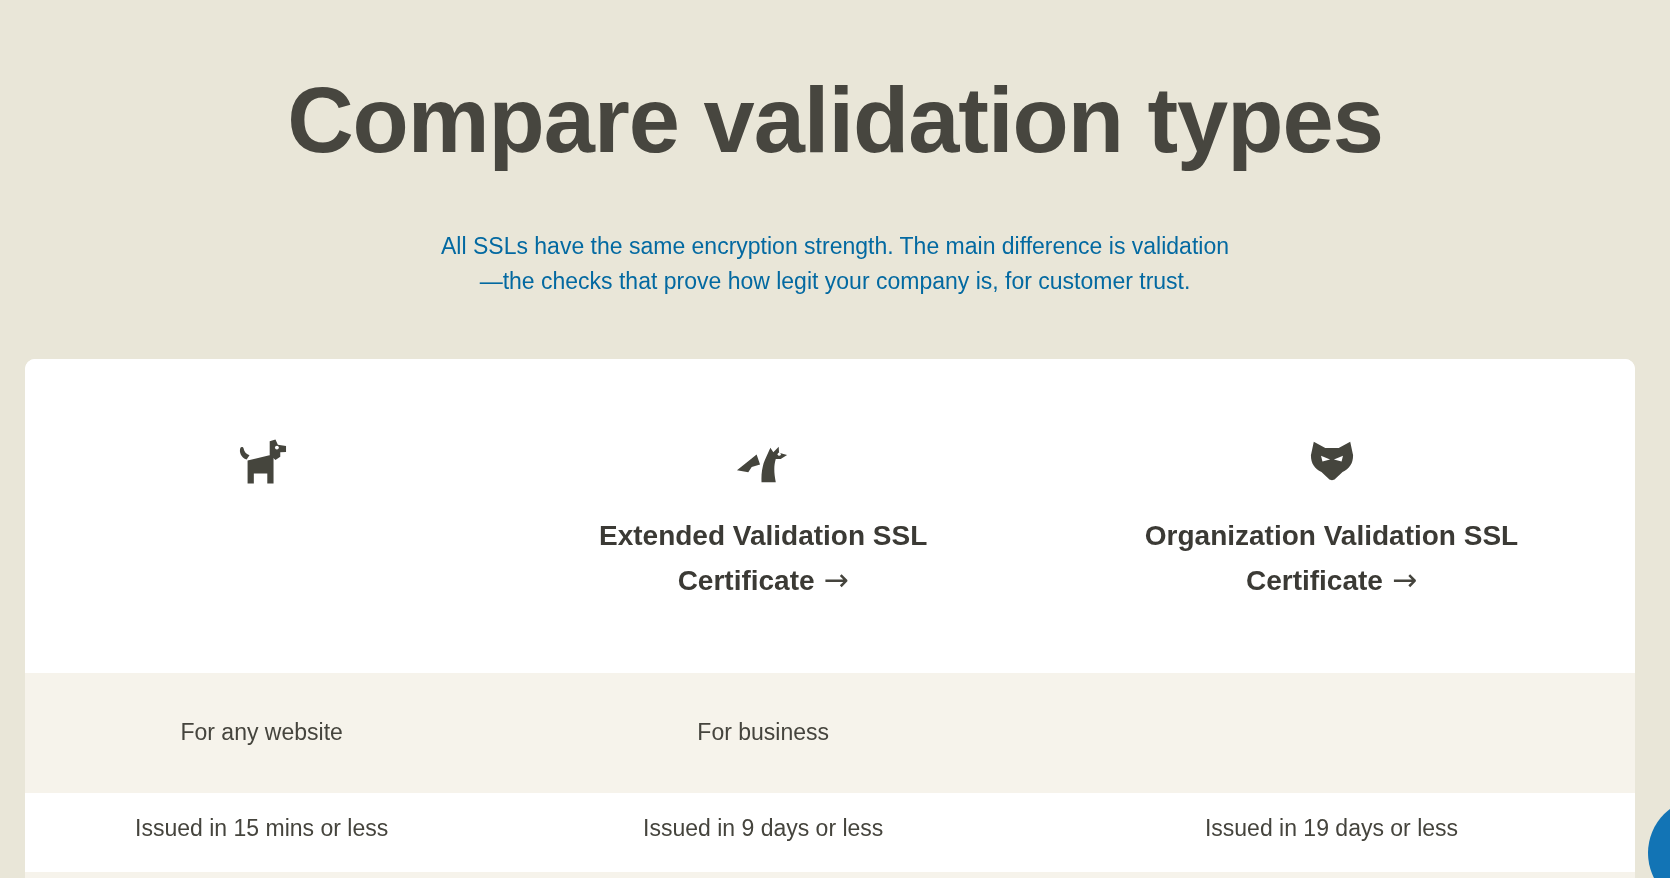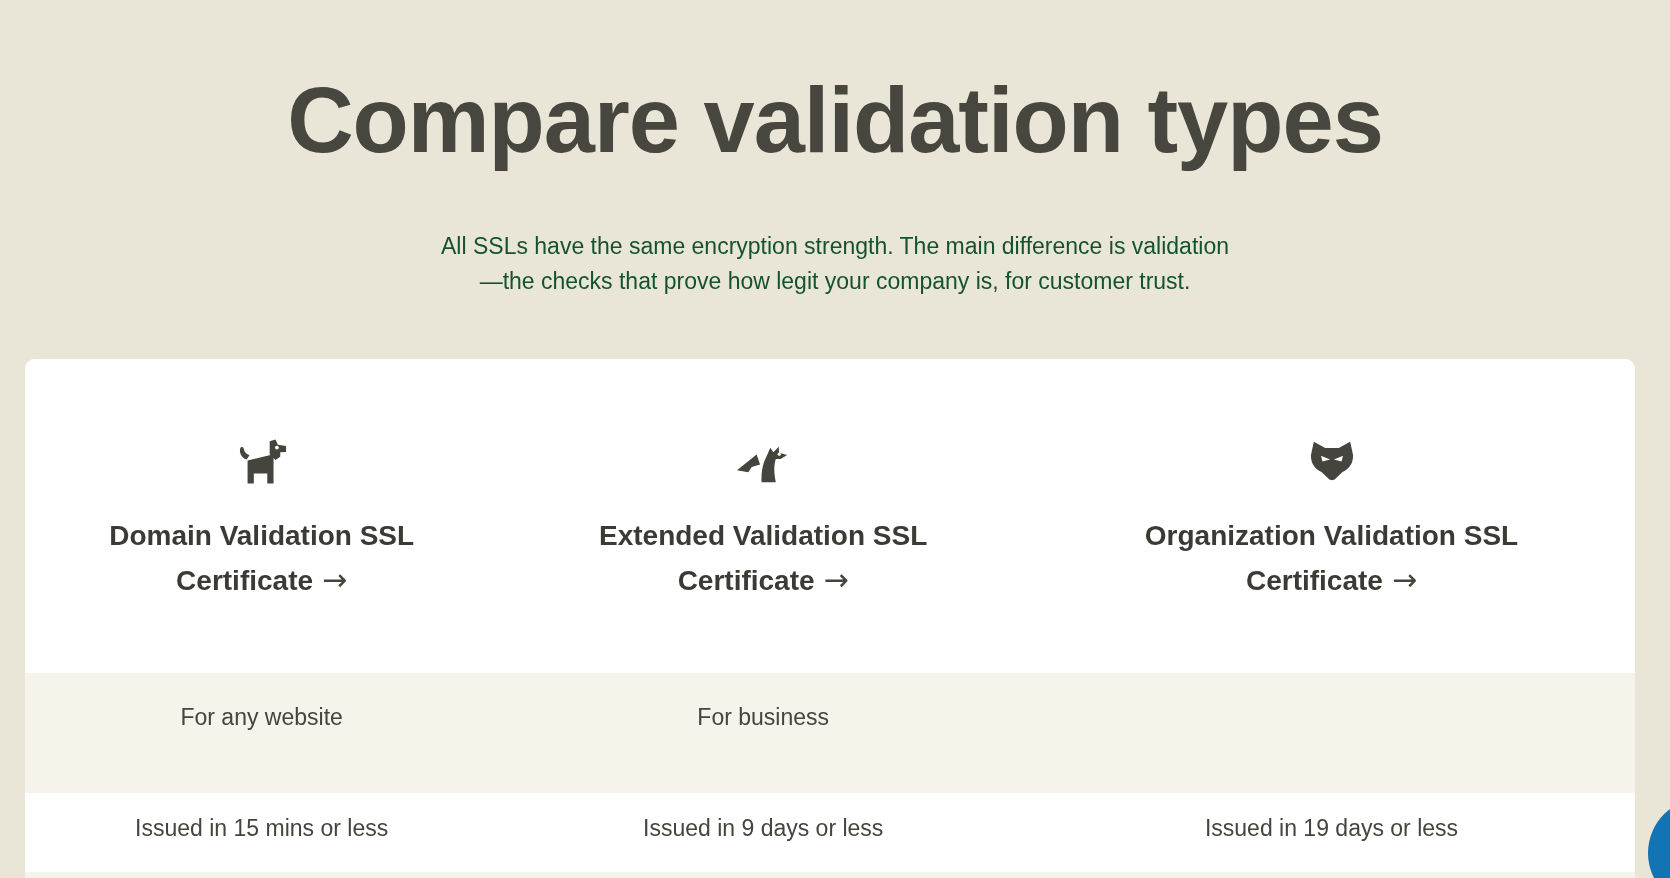--- a/index.html
+++ b/index.html
@@ -17,21 +17,21 @@
     font-size: 92px;
     line-height: 1.15;
     font-weight: 800;
     letter-spacing: -1px;
     color: #47463f;
   }
   .subtitle {
     margin: 55px 0 0 0;
     font-size: 23px;
     line-height: 35px;
-    color: #14532d;
+    color: #0369a1;
   }
   .subtitle .line { display: block; }
 
   .card {
     position: absolute;
     left: 25px;
     top: 359px;
     width: 1610px;
     height: 660px;
     background: #ffffff;
@@ -61,21 +61,21 @@
   .arrow {
     font-family: "DejaVu Sans", sans-serif;
     font-weight: 400;
     font-size: 30px;
     margin-left: 9px;
     color: #45443d;
   }
 
   .row-audience { height: 120px; background: #f6f3eb; }
   .row-audience .cell {
-    padding-top: 27px;
+    padding-top: 42px;
     font-size: 23px;
     line-height: 34px;
     color: #45443d;
   }
   .row-audience .cell .cell-text { display: block; max-width: 410px; margin: 0 auto; }
 
   .row-issued { height: 79px; background: #ffffff; }
   .row-issued .cell {
     padding-top: 18px;
     font-size: 23px;
@@ -115,21 +115,20 @@
 
       <div class="cell head-cell">
         <span class="icon-box">
           <svg width="50" height="47" viewBox="0 0 52 48" fill="currentColor" xmlns="http://www.w3.org/2000/svg">
             <path d="M10 22 C4 20 2 14 3.5 10 C4 8.6 6.5 8.8 6.8 10.2 C7.5 13.5 9 16 13 17.5 Z"></path>
             <polygon points="11,23 38,16.5 38,47 31.5,47 31.5,36.5 17.5,36.5 17.5,47 11,47"></polygon>
             <path d="M34 3 L40 1 L42.5 6.5 L51 8 L51 14 L45 14.5 L45 19 L40 22.5 L34 17 Z"></path>
             <circle cx="41.5" cy="9.5" r="2" fill="#ffffff"></circle>
           </svg>
         </span>
-        <a class="ssl-title"><span>Domain Validation SSL Certificate</span><span class="arrow">→</span></a>
       </div>
 
       <div class="cell head-cell">
         <span class="icon-box">
           <svg width="57" height="43" viewBox="0 0 58 42" fill="currentColor" xmlns="http://www.w3.org/2000/svg">
             <path d="M2 30 L22 14 L25.5 24 L17 26.5 L13.5 32 Z"></path>
             <path d="M27 42 C26.5 32 28 24 32 16 L36 7 L39 11.5 L44.5 6 L44.8 12 L53 14.5 L46.5 18.5 L41.5 18.5 C39.5 25 39.5 32 41.5 42 Z"></path>
             <circle cx="45" cy="13.5" r="1.6" fill="#ffffff"></circle>
           </svg>
         </span>

